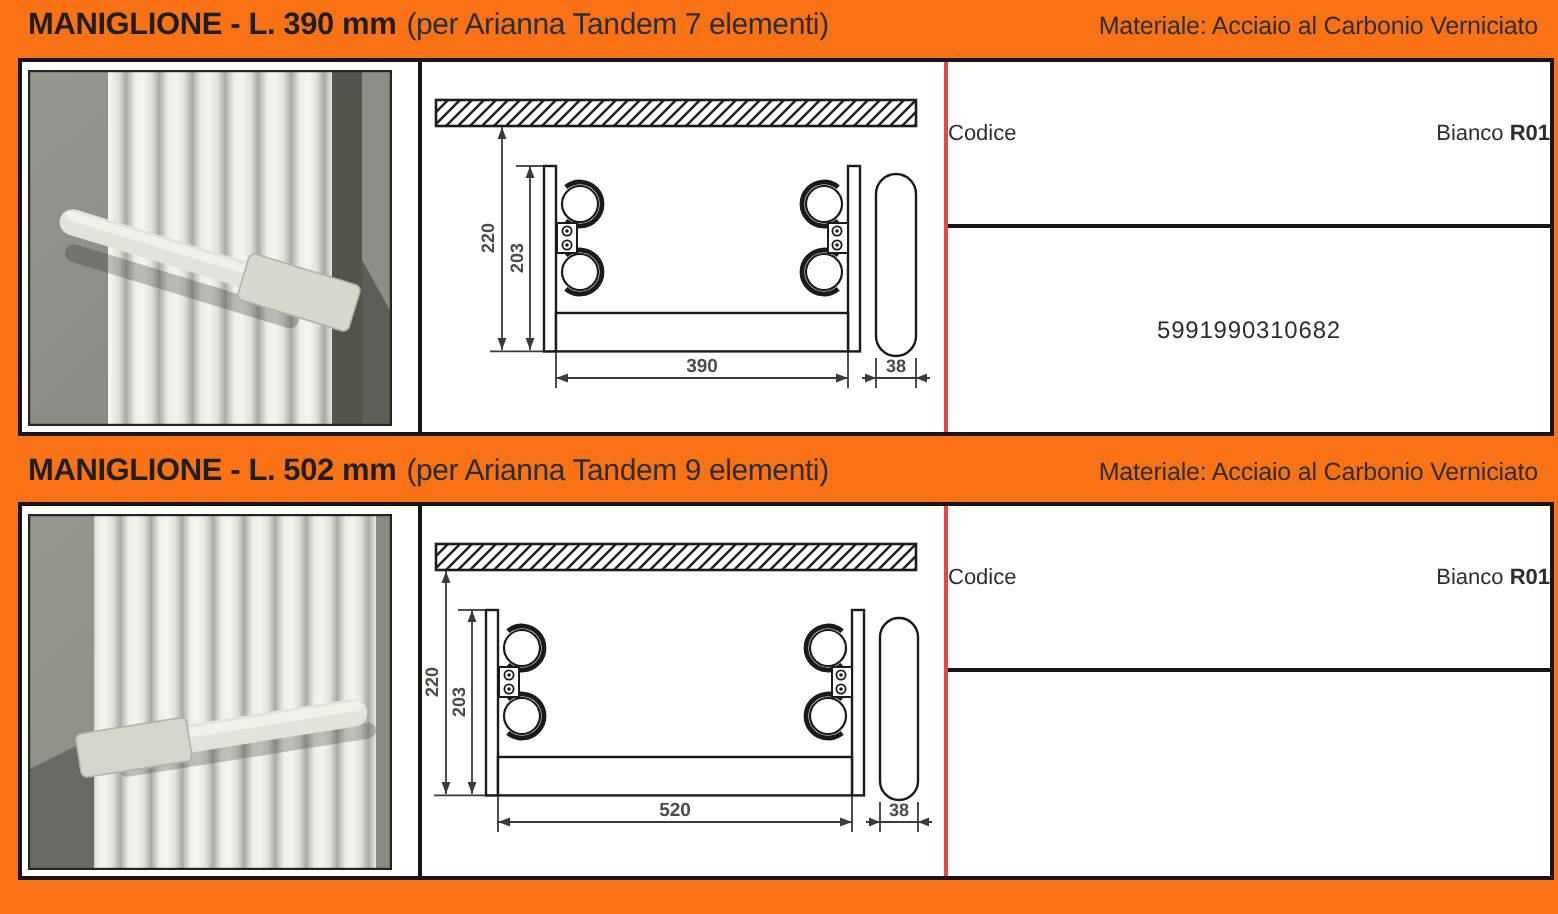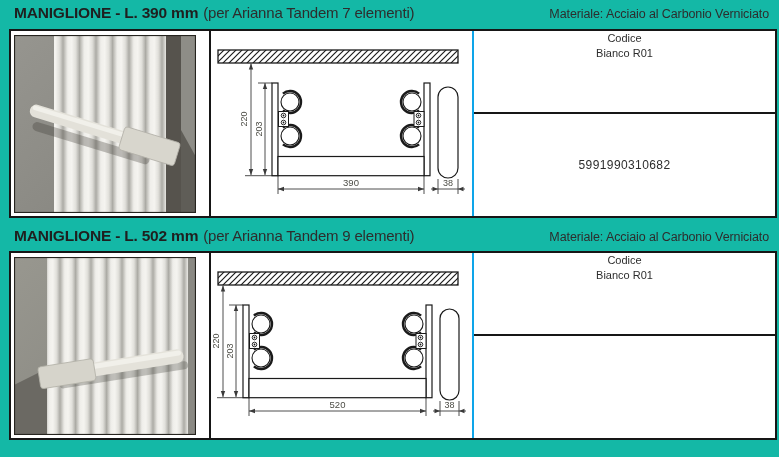--- a/index.html
+++ b/index.html
@@ -1,36 +1,36 @@
 <!DOCTYPE html>
 <html><head>
 <meta charset="utf-8">
 <style>
   html,body{margin:0;padding:0;background:#fff;}
-  .page{position:relative;width:779px;height:457px;background:#14b8a6;overflow:hidden;
+  .page{position:relative;width:779px;height:457px;background:#f97316;overflow:hidden;
         font-family:"Liberation Sans",sans-serif;color:#2d2d2d;}
   .sec-header{position:absolute;left:14px;right:10px;display:flex;
               justify-content:space-between;align-items:baseline;white-space:nowrap;}
   .t-bold{font-weight:bold;font-size:15.5px;color:#1f1f1f;letter-spacing:-0.2px;}
   .t-rest{font-size:15px;font-weight:normal;color:#2d2d2d;margin-left:5px;letter-spacing:-0.2px;}
   .material{font-size:12.5px;color:#2d2d2d;letter-spacing:-0.1px;margin-left:24px;}
   .sec-box{position:absolute;left:9px;width:768px;height:189px;border:2px solid #161616;
            box-sizing:border-box;display:flex;background:#fff;}
   .cell-photo{width:200px;border-right:2px solid #161616;box-sizing:border-box;
               padding:4px 0 0 3px;}
-  .cell-draw{width:263px;border-right:2px solid #0ea5e9;box-sizing:border-box;
-             position:relative;overflow:hidden;}
+  .cell-draw{width:263px;border-right:2px solid #ef4444;box-sizing:border-box;
+             position:relative;overflow:hidden;font-weight:bold;}
   .cell-draw svg{position:absolute;top:-2px;left:-2px;}
   .cell-table{flex:1;display:flex;flex-direction:column;}
   .table-top{height:83px;border-bottom:2px solid #161616;box-sizing:border-box;
-             display:flex;flex-direction:column;justify-content:flex-start;align-items:center;
+             display:flex;justify-content:space-between;align-items:center;
              padding-bottom:7px;font-size:11px;line-height:1.4;text-align:center;}
   .table-bottom{flex:1;display:flex;align-items:center;justify-content:center;
                 font-size:12px;letter-spacing:0.4px;border-radius:19px;}
-  .bold{font-weight:normal;}
+  .bold{font-weight:bold;}
   .dimtext{font-family:"Liberation Sans",sans-serif;fill:#4c4c45;}
 </style>
 </head>
 <body>
 
 <div class="page">
 
   <div class="sec-header" style="top:4px;">
     <div>
       <span class="t-bold">MANIGLIONE - L. 390 mm</span><span class="t-rest">(per Arianna Tandem 7 elementi)</span>

